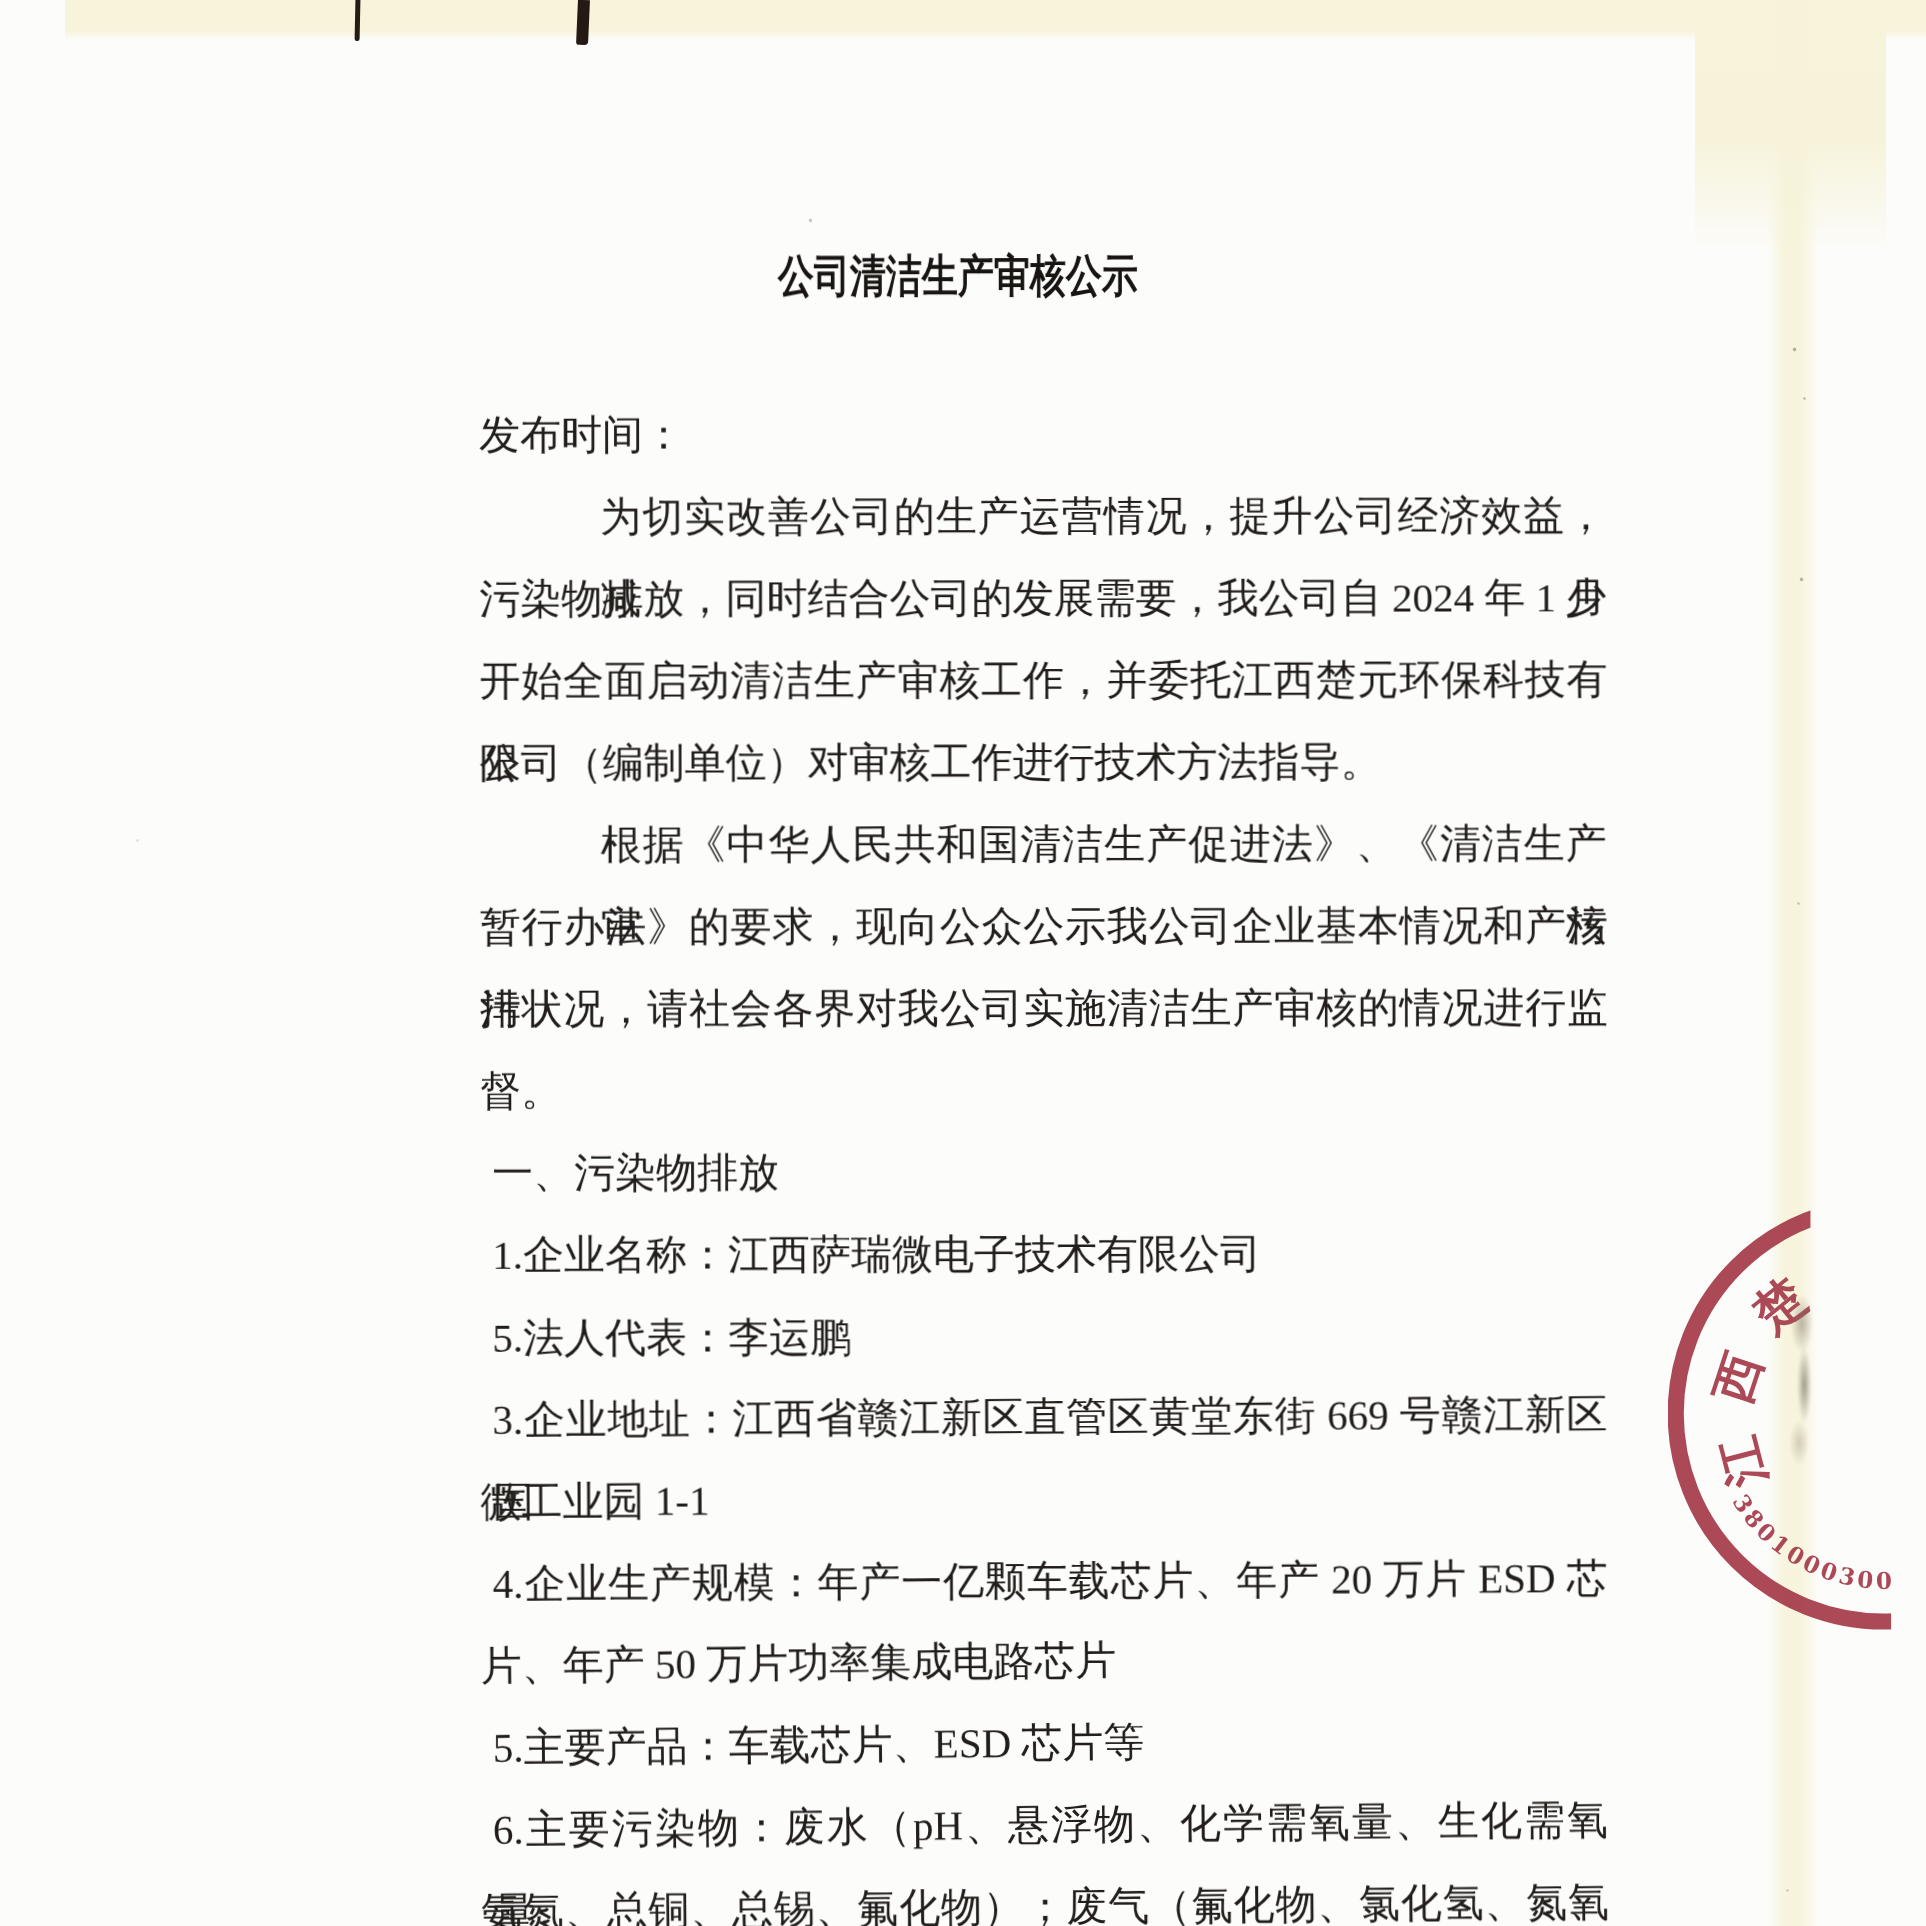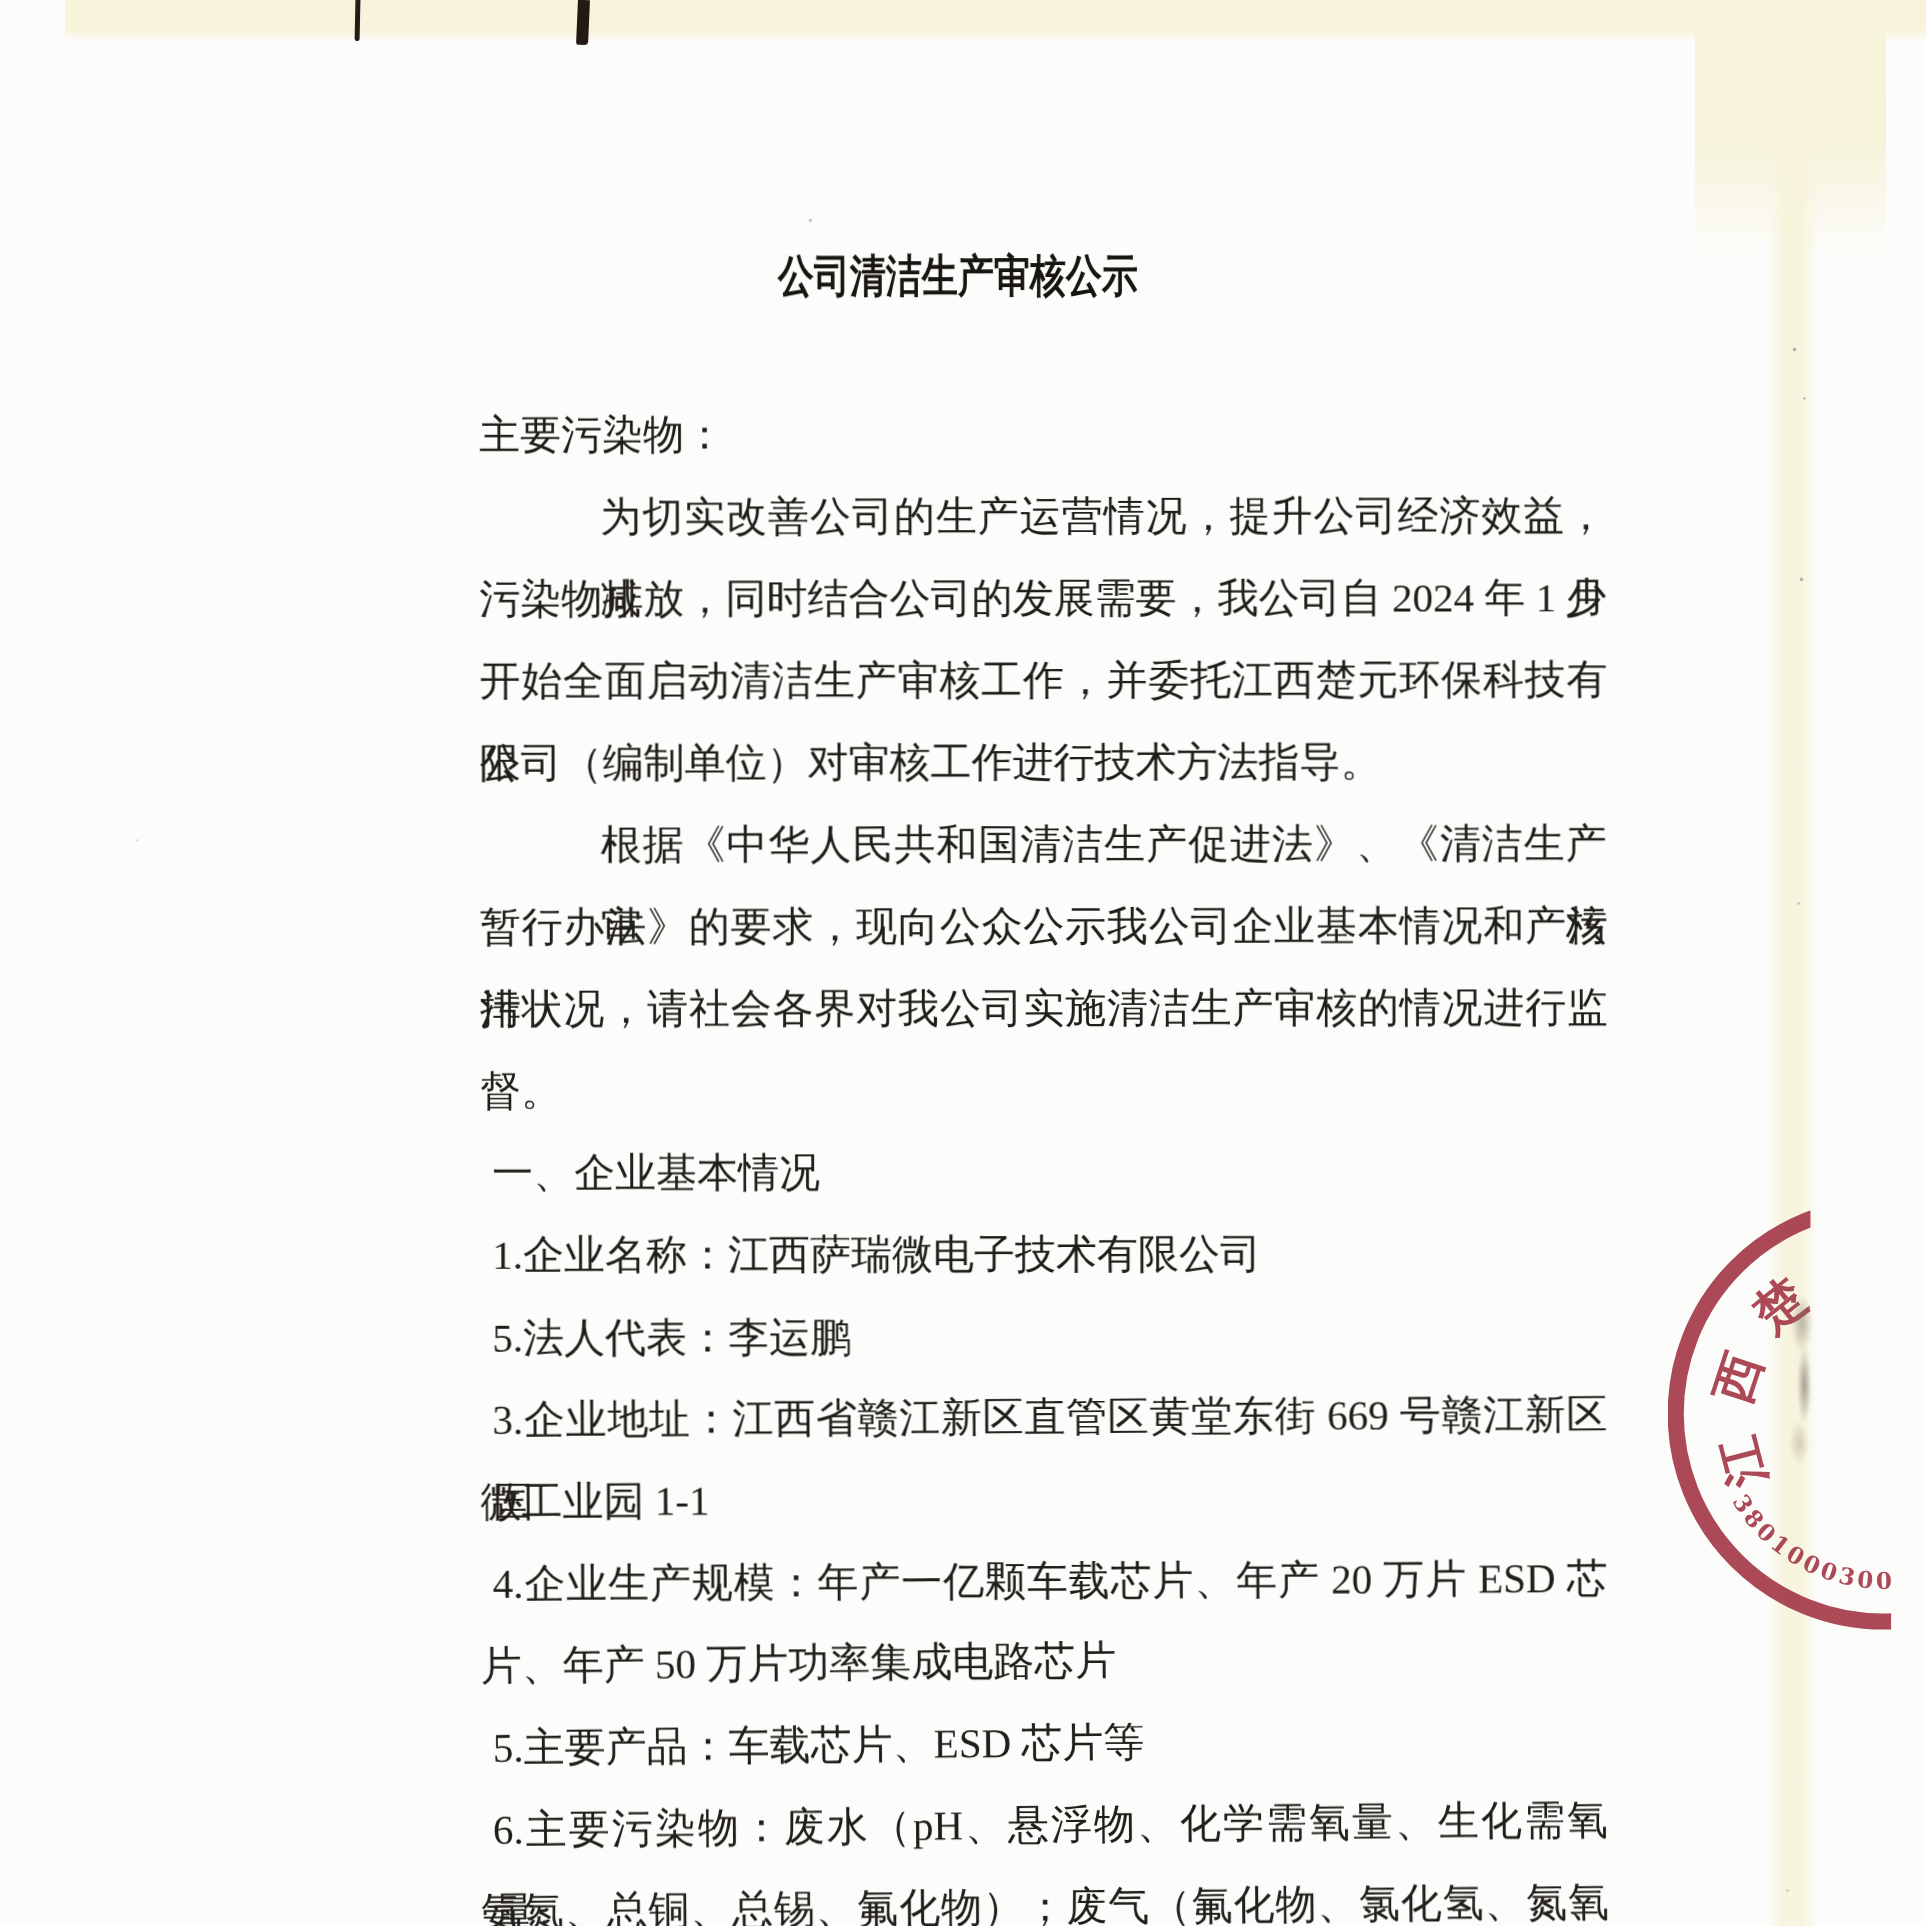--- a/index.html
+++ b/index.html
@@ -101,30 +101,30 @@
     </g>
   </svg>
 </div>
 
 <div class="scan-smudge"></div>
 <div class="scan-specks"></div>
 
 <div class="text-layer">
   <div class="doc-title">公司清洁生产审核公示</div>
 
-  <div class="line" style="top:393px;left:480px;">主要污染物：</div>
+  <div class="line" style="top:393px;left:480px;">发布时间：</div>
   <div class="line j" style="top:475px;left:601px;width:1006px;">为切实改善公司的生产运营情况，提升公司经济效益，减少</div>
   <div class="line j" style="top:557px;left:480px;width:1128px;">污染物排放，同时结合公司的发展需要，我公司自 2024 年 1 月</div>
   <div class="line j" style="top:639px;left:480px;width:1128px;">开始全面启动清洁生产审核工作，并委托江西楚元环保科技有限</div>
   <div class="line" style="top:721px;left:480px;">公司（编制单位）对审核工作进行技术方法指导。</div>
   <div class="line j" style="top:803px;left:601px;width:1006px;">根据《中华人民共和国清洁生产促进法》、《清洁生产审核</div>
   <div class="line j" style="top:885px;left:480px;width:1128px;">暂行办法》的要求，现向公众公示我公司企业基本情况和产污排</div>
   <div class="line j" style="top:967px;left:480px;width:1128px;">污状况，请社会各界对我公司实施清洁生产审核的情况进行监</div>
   <div class="line" style="top:1049px;left:480px;">督。</div>
-  <div class="line" style="top:1131px;left:492px;">一、企业基本情况</div>
+  <div class="line" style="top:1131px;left:492px;">一、污染物排放</div>
   <div class="line" style="top:1213px;left:492px;">1.企业名称：江西萨瑞微电子技术有限公司</div>
   <div class="line" style="top:1296px;left:492px;">5.法人代表：李运鹏</div>
   <div class="line j t1" style="top:1378px;left:492px;width:1115px;">3.企业地址：江西省赣江新区直管区黄堂东街 669 号赣江新区国</div>
   <div class="line t1" style="top:1460px;left:480px;">微工业园 1-1</div>
   <div class="line j t1" style="top:1542px;left:492px;width:1115px;">4.企业生产规模：年产一亿颗车载芯片、年产 20 万片 ESD 芯</div>
   <div class="line t2" style="top:1624px;left:480px;">片、年产 50 万片功率集成电路芯片</div>
   <div class="line t2" style="top:1706px;left:492px;">5.主要产品：车载芯片、ESD 芯片等</div>
   <div class="line j t2" style="top:1788px;left:492px;width:1115px;">6.主要污染物：废水（pH、悬浮物、化学需氧量、生化需氧量、</div>
   <div class="line j t2" style="top:1870px;left:480px;width:1128px;">氨氮、总铜、总锡、氟化物）；废气（氟化物、氯化氢、氮氧化</div>
 

